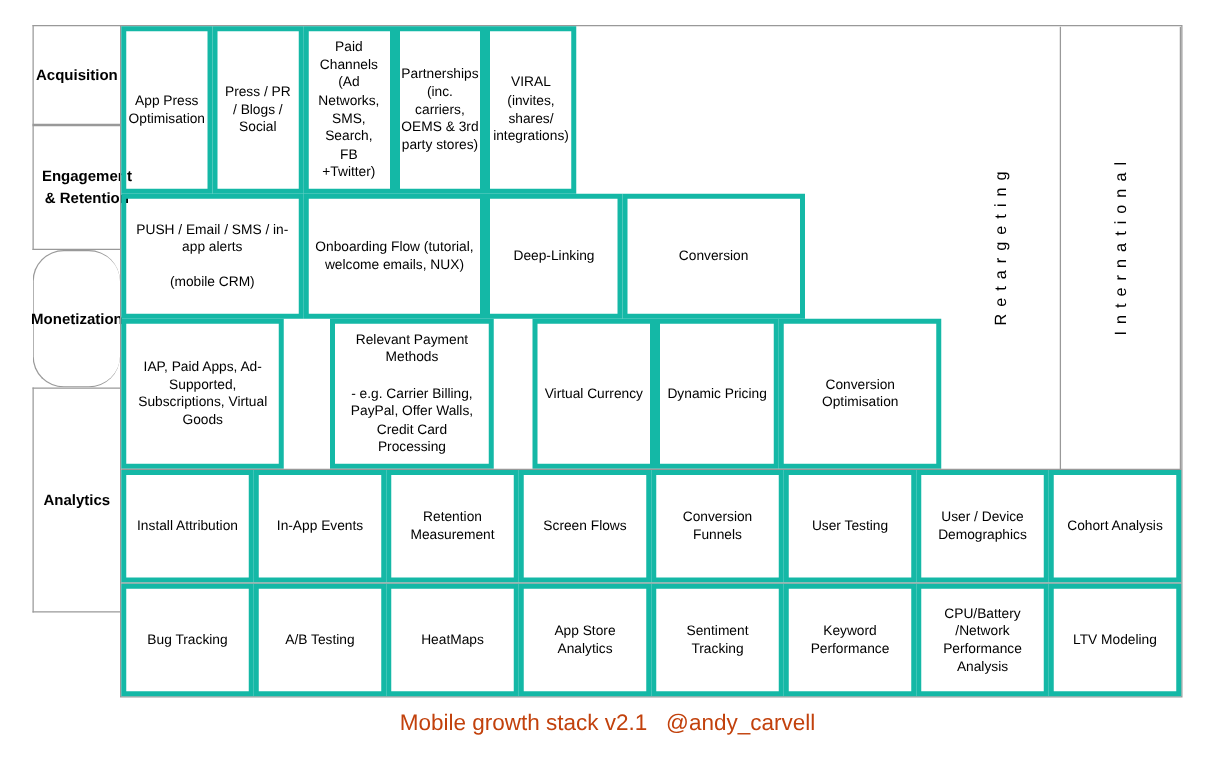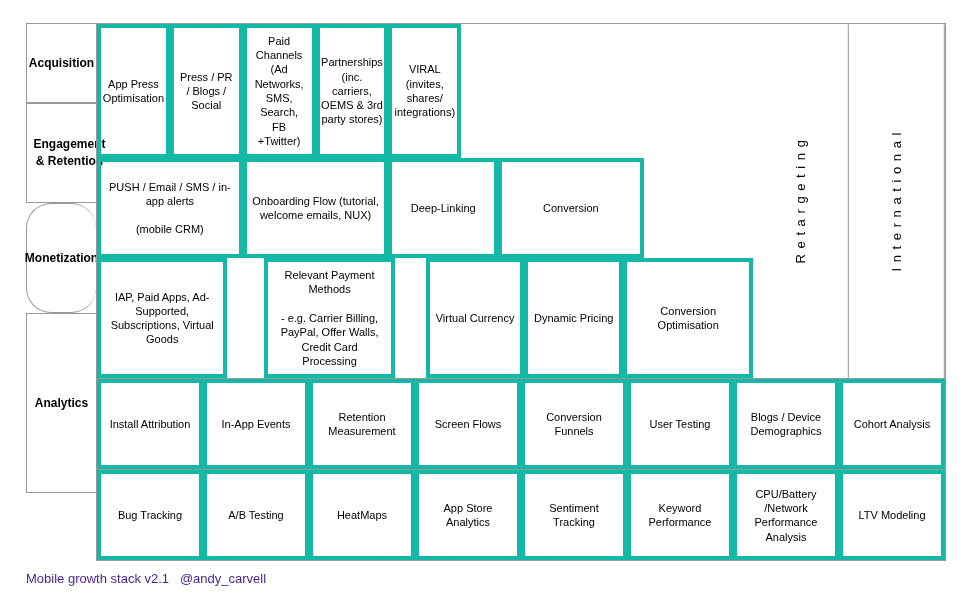--- a/index.html
+++ b/index.html
@@ -55,23 +55,24 @@
     .row-engagement .cell { min-height: 100px; }
     .row-monetization .cell { min-height: 110px; }
     .row-analytics1 .cell { min-height: 90px; }
     .row-analytics2 .cell { min-height: 90px; }
 
     
     .col1 { width: 11.1%; }
     .col2 { width: 11.1%; }
 
     .footer-label {
-      font-size: 13px;
+      text-align: center;
+      font-size: 18px;
       margin-top: 10px;
-      color: #4c1d95;
+      color: #c2410c;
     }
     .row-label-acquisition { height: 80px; }
     .row-label-engagement { height: 100px; padding-left: 16px; }
     .row-label-monetization { height: 110px; border-radius: 25px; }
     .row-label-analytics { height: 180px; }
   </style>
 </head>
 <body>
 
 <div class="container">
@@ -125,21 +126,21 @@
 
       </div>
 
       <div class="grid-row row-analytics1" style="border-top:1px solid #999;justify-content:flex-end;">
         <div class="cell" style="width:12.5%;">Install Attribution</div>
         <div class="cell" style="width:12.5%;">In-App Events</div>
         <div class="cell" style="width:12.5%;">Retention Measurement</div>
         <div class="cell" style="width:12.5%;">Screen Flows</div>
         <div class="cell" style="width:12.5%;">Conversion Funnels</div>
         <div class="cell" style="width:12.5%;">User Testing</div>
-        <div class="cell" style="width:12.5%;">Blogs / Device Demographics</div>
+        <div class="cell" style="width:12.5%;">User / Device Demographics</div>
         <div class="cell" style="width:12.5%;">Cohort Analysis</div>
       </div>
 
       <div class="grid-row row-analytics2" style="border-top:1px solid #999;">
         <div class="cell" style="width:12.5%;">Bug Tracking</div>
         <div class="cell" style="width:12.5%;">A/B Testing</div>
         <div class="cell" style="width:12.5%;">HeatMaps</div>
         <div class="cell" style="width:12.5%;">App Store Analytics</div>
         <div class="cell" style="width:12.5%;">Sentiment Tracking</div>
         <div class="cell" style="width:12.5%;">Keyword Performance</div>

